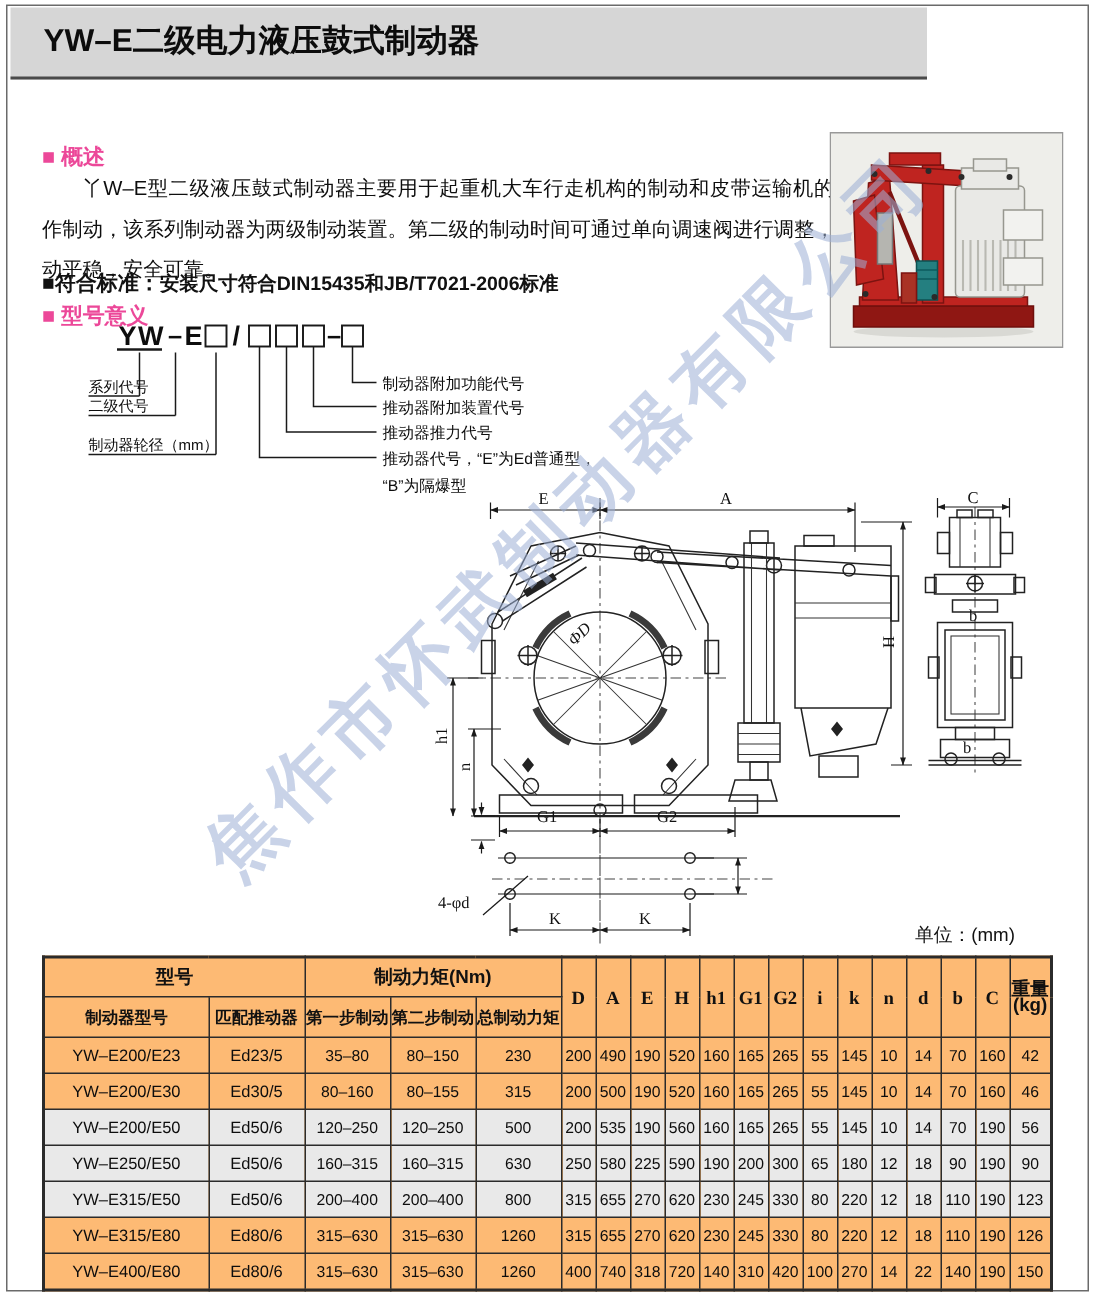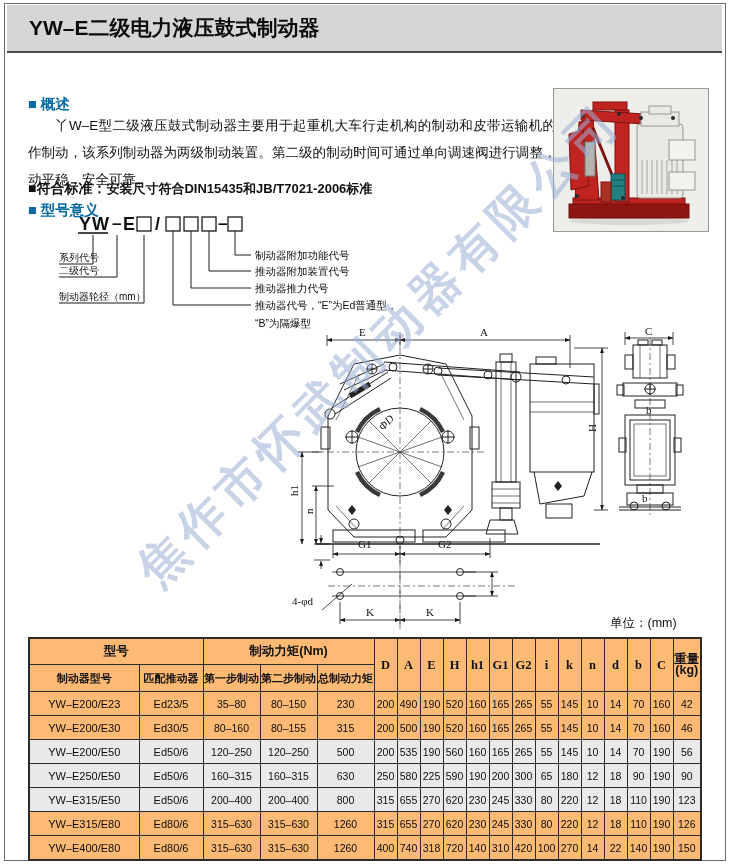--- a/index.html
+++ b/index.html
@@ -1,23 +1,23 @@
 <!DOCTYPE html>
 <html><head>
 <meta charset="utf-8">
 <style>
   html,body{margin:0;padding:0;background:#fff;}
   .page{position:relative;width:730px;height:864px;background:#fff;overflow:hidden;
         font-family:"Liberation Sans","DejaVu Sans",sans-serif;color:#111;}
   .page-frame{position:absolute;left:4px;top:3px;width:720px;height:856px;
         border:1px solid #6a6a6a;pointer-events:none;}
-  .title-bar{position:absolute;left:7px;top:5px;width:715px;height:46px;background:#d6d6d6;
+  .title-bar{position:absolute;left:7px;top:5px;width:611px;height:46px;background:#d6d6d6;
         border-bottom:2px solid #4a4a4a;}
   .title-bar span{display:block;padding-left:22px;line-height:46px;font-size:21px;font-weight:bold;color:#0c0c0c;}
-  .sec-heading{position:absolute;font-size:14.5px;font-weight:bold;color:#0369a1;white-space:nowrap;}
+  .sec-heading{position:absolute;font-size:14.5px;font-weight:bold;color:#ec4899;white-space:nowrap;}
   .ov-heading{left:28px;top:95px;}
   .ov-body{position:absolute;left:28px;top:112px;width:542px;font-size:13.5px;line-height:27px;
         text-indent:2em;text-align:justify;color:#0e0e0e;margin:0;}
   .standards{position:absolute;left:28px;top:180px;font-size:13px;white-space:nowrap;font-weight:bold;}
   .standards b{font-size:14px;}
   .mm-heading{left:28px;top:201px;}
   .model-svg{position:absolute;left:55px;top:214px;}
   .photo-svg{position:absolute;left:553px;top:88px;}
   .draw-svg{position:absolute;left:288px;top:324px;z-index:1;}
   .watermark{position:absolute;left:146px;top:552px;height:52px;line-height:52px;z-index:2;

